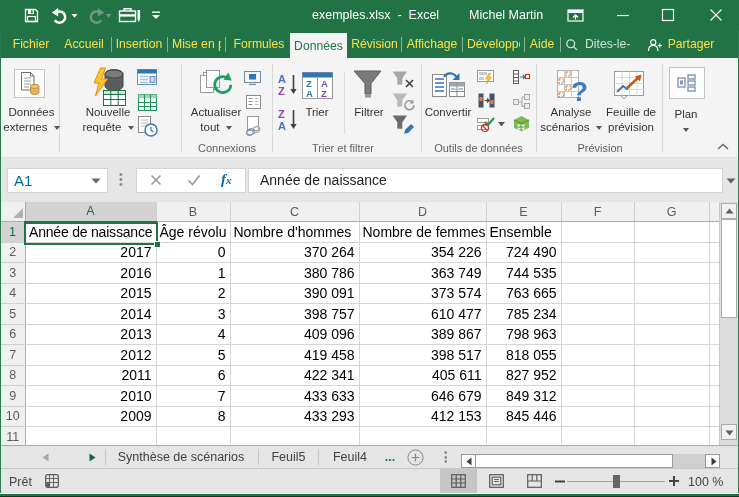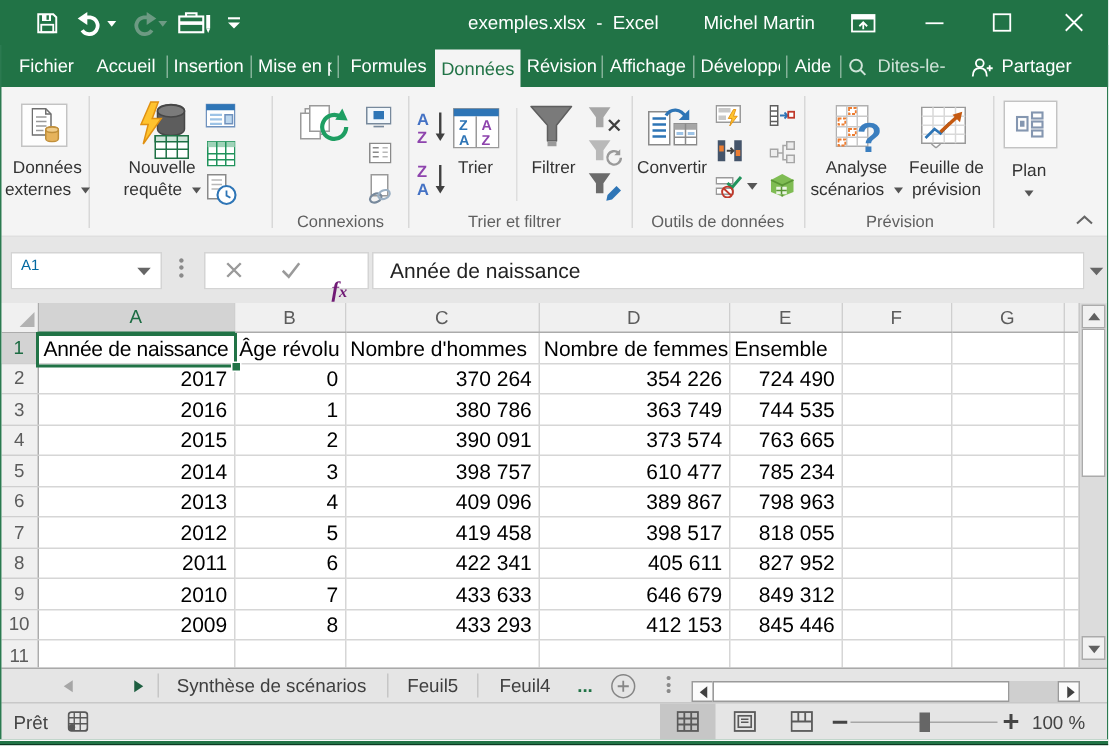--- a/index.html
+++ b/index.html
@@ -5,21 +5,21 @@
 *{margin:0;padding:0;box-sizing:border-box}
 html,body{width:739px;height:497px;overflow:hidden;background:#fff}
 body{font-family:"Liberation Sans",sans-serif;-webkit-font-smoothing:antialiased}
 #win{position:relative;width:739px;height:497px;background:#fff;overflow:hidden}
 .abs{position:absolute}
 
 #titlebar{position:absolute;left:0;top:0;width:739px;height:30px;background:#217346;color:#fff}
 #titlebar .t{position:absolute;top:7.5px;font-size:12.5px;color:#fff;white-space:nowrap}
 
 #tabs{position:absolute;left:0;top:30px;width:739px;height:28px;background:#217346}
-#tabs .tab{position:absolute;top:0;height:28px;line-height:29px;font-size:12.2px;color:#ffffff;text-align:center;white-space:nowrap;overflow:hidden}
+#tabs .tab{position:absolute;top:0;height:28px;line-height:29px;font-size:12.2px;color:#fde047;text-align:center;white-space:nowrap;overflow:hidden}
 #tabs .sep{position:absolute;top:7px;height:15px;width:1px;background:rgba(255,255,255,.45)}
 #seltab{position:absolute;left:290px;top:3px;width:57px;height:25px;background:#f4f4f4}
 #seltabtxt{position:absolute;left:290px;top:3px;width:57px;height:25px;line-height:26px;text-align:center;color:#217346;font-size:12.2px}
 
 #ribbon{position:absolute;left:1px;top:58px;width:737px;height:100px;background:#f4f4f4;border-bottom:1px solid #dfdfdf}
 #ribbon .gsep{position:absolute;top:6px;height:88px;width:1px;background:#d8d8d8}
 #ribbon .glabel{position:absolute;top:84px;height:14px;font-size:11px;color:#5f5f5f;text-align:center;white-space:nowrap}
 #ribbon .btxt{position:absolute;font-size:11.5px;color:#333;text-align:center;white-space:nowrap;line-height:15px}
 #ribbon .da{display:inline-block;width:0;height:0;border-left:3px solid transparent;border-right:3px solid transparent;border-top:4px solid #555;vertical-align:middle;margin-left:3px}
 
@@ -131,20 +131,21 @@
     <div class="gsep" style="left:420px"></div>
     <div class="gsep" style="left:535px"></div>
     <div class="gsep" style="left:661px"></div>
     <div class="gsep" style="left:343px;top:14px;height:62px;background:#dedede"></div>
     <div class="glabel" style="left:184px;width:84px">Connexions</div>
     <div class="glabel" style="left:275px;width:134px">Trier et filtrer</div>
     <div class="glabel" style="left:424px;width:107px">Outils de données</div>
     <div class="glabel" style="left:539px;width:120px">Prévision</div>
     <div class="btxt" style="left:2px;top:47px;width:57px">Données<br>externes <span class="da"></span></div>
     <div class="btxt" style="left:77px;top:47px;width:60px">Nouvelle<br>requête <span class="da"></span></div>
+    <div class="btxt" style="left:184px;top:47px;width:62px">Actualiser<br>tout <span class="da"></span></div>
     <div class="btxt" style="left:296px;top:47px;width:40px">Trier</div>
     <div class="btxt" style="left:343px;top:47px;width:50px">Filtrer</div>
     <div class="btxt" style="left:417px;top:47px;width:60px">Convertir</div>
     <div class="btxt" style="left:538px;top:47px;width:64px">Analyse<br>scénarios <span class="da"></span></div>
     <div class="btxt" style="left:602px;top:47px;width:56px">Feuille de<br>prévision</div>
     <div style="position:absolute;left:668px;top:9px;width:36px;height:32px;background:#fdfdfd;border:1px solid #c3c3c3"></div>
     <div class="btxt" style="left:663px;top:49px;width:44px">Plan</div>
     <div class="btxt" style="left:663px;top:64px;width:44px"><span class="da" style="margin-left:0"></span></div>
     <svg class="abs" style="left:715px;top:84px" width="14" height="10" viewBox="0 0 14 10">
       <path d="M2 7 l5 -4.5 l5 4.5" fill="none" stroke="#666" stroke-width="1.4"></path>
@@ -315,33 +316,33 @@
     <svg class="abs" style="left:676px;top:16px" width="19" height="18" viewBox="0 0 19 18">
       <rect x="1" y="4" width="7" height="9" fill="none" stroke="#8496b0" stroke-width="1.4"></rect>
       <rect x="3" y="6.5" width="3" height="4" fill="#8496b0"></rect>
       <rect x="11" y="1" width="7" height="4" fill="none" stroke="#8496b0" stroke-width="1.4"></rect>
       <rect x="11" y="7" width="7" height="4" fill="none" stroke="#8496b0" stroke-width="1.4"></rect>
       <rect x="11" y="13" width="7" height="4" fill="none" stroke="#8496b0" stroke-width="1.4"></rect>
     </svg>
   </div>
   <div id="fbar">
     <div class="field" style="left:6px;width:101px"></div>
-    <div class="abs" style="left:13px;top:14px;font-size:10px;color:#0369a1">A1</div>
+    <div class="abs" style="left:13px;top:14px;font-size:15px;color:#0369a1">A1</div>
     <svg class="abs" style="left:90px;top:20px" width="10" height="6" viewBox="0 0 10 6">
         <path d="M0.5 0.5h9L5 5.5z" fill="#666"></path>
       </svg>
     <div class="abs" style="left:118px;top:14px;color:#8a8a8a;font-size:11px;letter-spacing:0;line-height:5px">•<br>•<br>•</div>
     <div class="field" style="left:135px;width:110px"></div>
     <svg class="abs" style="left:149px;top:16px" width="12" height="12" viewBox="0 0 12 12">
         <path d="M1.5 1.5l9 9M10.5 1.5l-9 9" stroke="#9a9a9a" stroke-width="1.6"></path>
       </svg>
     <svg class="abs" style="left:186px;top:16px" width="14" height="12" viewBox="0 0 14 12">
         <path d="M1.5 6.5l4 4 7-9" fill="none" stroke="#9a9a9a" stroke-width="1.7"></path>
       </svg>
-    <div class="abs" style="left:220px;top:28px;font-family:'Liberation Serif';font-style:italic;font-weight:bold;font-size:15px;color:#701a75">f<span style="font-size:11px">x</span></div>
+    <div class="abs" style="left:220px;top:13px;font-family:'Liberation Serif';font-style:italic;font-weight:bold;font-size:15px;color:#0369a1">f<span style="font-size:11px">x</span></div>
     <div class="field" style="left:247px;width:475px"></div>
     <div class="abs" style="left:259px;top:14px;font-size:14px;color:#222">Année de naissance</div>
     <svg class="abs" style="left:725px;top:20px" width="10" height="6" viewBox="0 0 10 6">
         <path d="M0.5 0.5h9L5 5.5z" fill="#666"></path>
       </svg>
   </div>
   <div id="grid">
     <table>
       <colgroup>
           <col style="width:24px">

